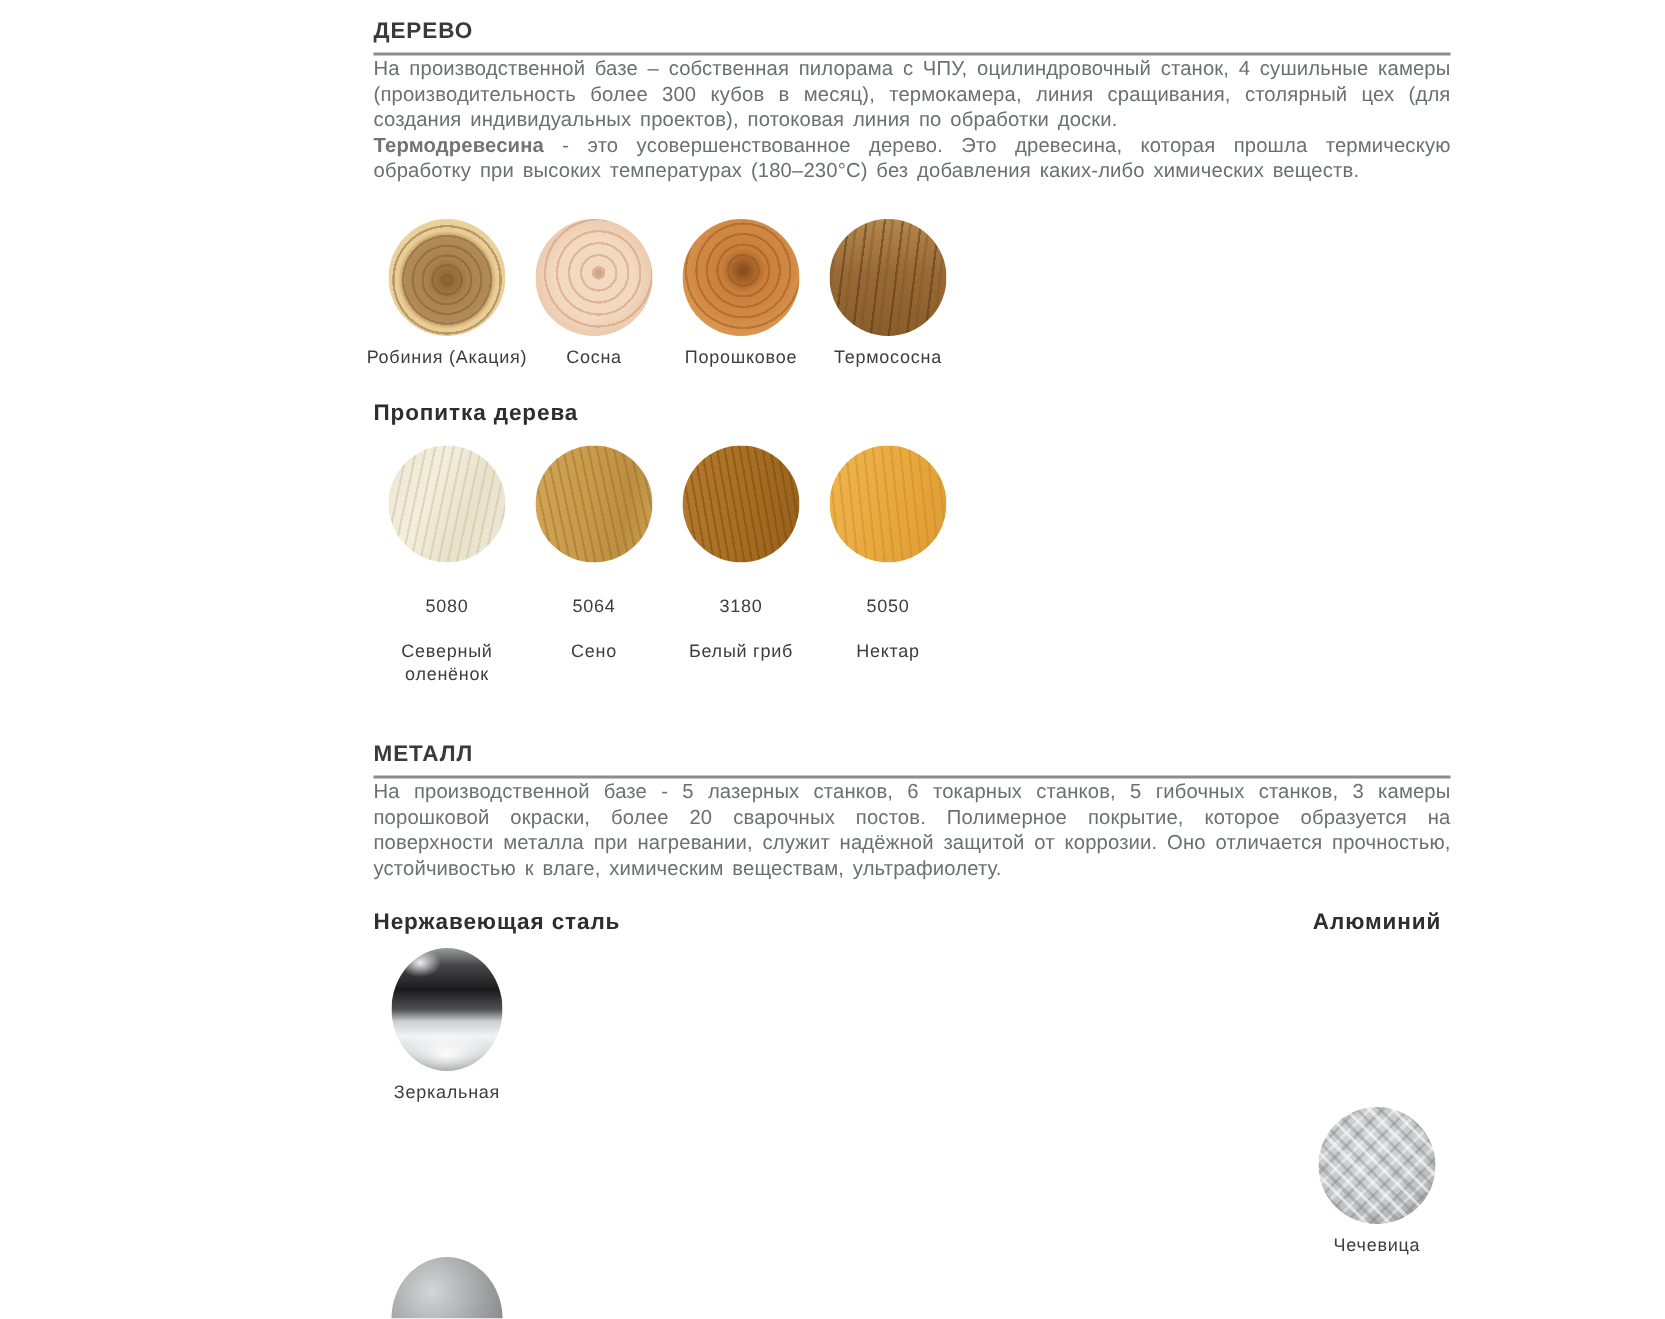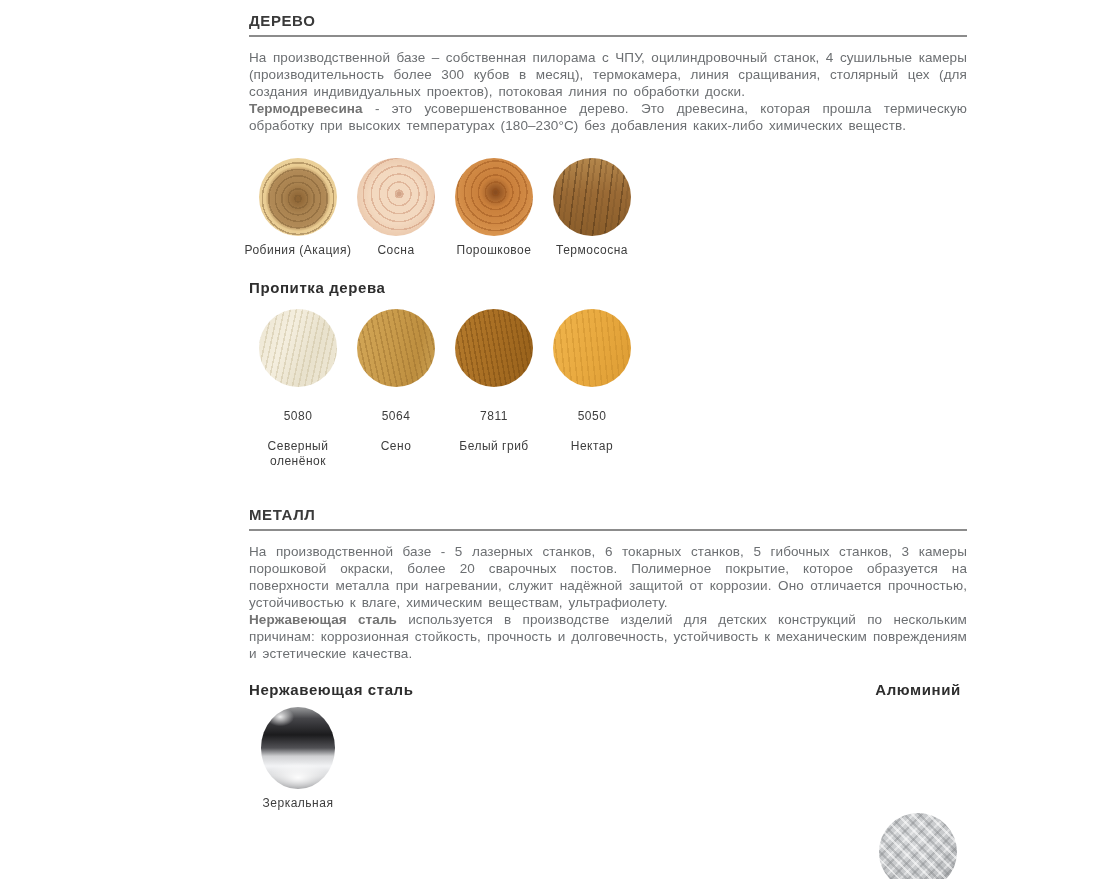--- a/index.html
+++ b/index.html
@@ -8,21 +8,21 @@
   .content{position:absolute;left:249px;top:12px;width:718px;}
 
   
   .sec-title{font-size:15px;font-weight:bold;color:var(--title);letter-spacing:.6px;margin:0;}
   .rule{height:2px;background:var(--rule);margin-top:6px;}
   .subhead{font-size:15px;color:#2e2e2e;letter-spacing:.6px;margin:0;}
 
   
   .para{font-size:13.5px;line-height:17px;color:var(--body);text-align:justify;letter-spacing:.1px;word-spacing:2px;margin:0;}
   .para b{color:#737373;}
-  .p-block{margin-top:12px;}
+  .p-block{margin-top:0;}
 
   
   .row{display:flex;align-items:flex-start;}
   .col{width:98px;flex:0 0 98px;display:flex;flex-direction:column;align-items:center;}
   .col.push-right{margin-left:auto;}
   .slabel{margin-top:7px;font-size:12px;line-height:15px;color:var(--label);letter-spacing:.5px;text-align:center;white-space:pre-line;}
   .slabel div{white-space:pre-line;}
 
   .circle{width:78px;height:78px;border-radius:50%;}
   .sphere{width:74px;height:82px;border-radius:50%;position:relative;}
@@ -146,41 +146,40 @@
         <div class="col">
           <div class="circle c-5064"></div>
           <div class="slabel">
             <div>5064</div>
             <div>Сено</div>
           </div>
         </div>
         <div class="col">
           <div class="circle c-5071"></div>
           <div class="slabel">
-            <div>7811</div>
+            <div>3180</div>
             <div>Белый гриб</div>
           </div>
         </div>
         <div class="col">
           <div class="circle c-5050"></div>
           <div class="slabel">
             <div>5050</div>
             <div>Нектар</div>
           </div>
         </div>
       </div>
     </section>
 
     <section class="mt-metal">
       <h1 class="sec-title">МЕТАЛЛ</h1>
       <div class="rule"></div>
 
       <div class="p-block">
         <p class="para"><span>На производственной базе - 5 лазерных станков, 6 токарных станков, 5 гибочных станков, 3 камеры порошковой окраски, более 20 сварочных постов. Полимерное покрытие, которое образуется на поверхности металла при нагревании, служит надёжной защитой от коррозии. Оно отличается прочностью, устойчивостью к влаге, химическим веществам, ультрафиолету.</span></p>
-        <p class="para"><b>Нержавеющая сталь</b><span> используется в производстве изделий для детских конструкций по нескольким причинам: коррозионная стойкость, прочность и долговечность, устойчивость к механическим повреждениям и эстетические качества.</span></p>
       </div>
 
       <div class="subhead-row mt-subhead">
         <h2 class="subhead">Нержавеющая сталь</h2>
         <h2 class="subhead subhead-right">Алюминий</h2>
       </div>
 
       <div class="row mt-sphere-row">
         <div class="col">
           <div class="sphere s-mirror"></div>

